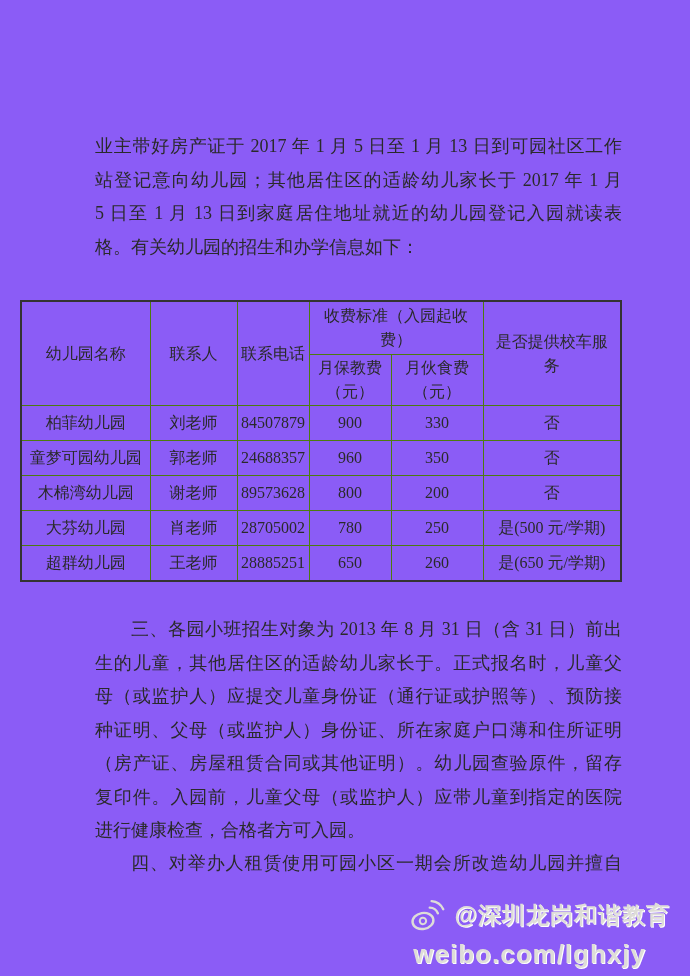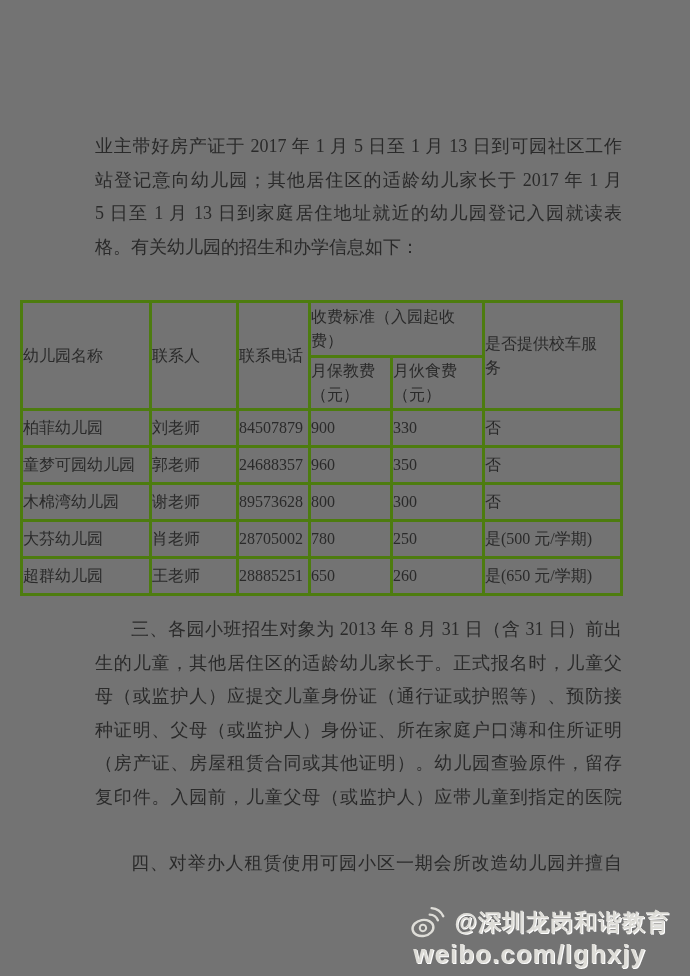--- a/index.html
+++ b/index.html
@@ -1,19 +1,19 @@
 <!DOCTYPE html>
 <html><head>
 <meta charset="utf-8">
 <style>
   html,body { margin:0; padding:0; }
   .page {
     position:relative;
     width:690px; height:976px;
-    background:#737373;
+    background:#8b5cf6;
     overflow:hidden;
     font-family:"Liberation Serif", serif;
     color:#2a2a2a;
   }
   
   .para {
     position:absolute;
     left:95px; width:527px;
     font-size:18px;
     line-height:33.5px;
@@ -36,23 +36,23 @@
     position:absolute;
     left:20px; top:300px;
     width:600px;
     border-collapse:collapse;
     table-layout:fixed;
     font-size:16px;
     color:#2a2a2a;
     border:2px solid #333;
   }
   .kg-table th, .kg-table td {
-    border:3px solid #4d7c0f;
+    border:1px solid #4d7c0f;
     font-weight:normal;
-    text-align:left;
+    text-align:center;
     vertical-align:middle;
     padding:0;
     line-height:24px;
     overflow:hidden;
   }
   .kg-table tr.hdr1 th { height:52px; }
   .kg-table tr.hdr2 th { height:50px; }
   .kg-table tr.row td  { height:34px; }
   .cellblock { display:inline-block; vertical-align:middle; }
   .w-group { width:152px; }
@@ -71,21 +71,21 @@
   }
   .wm-row {
     display:flex; align-items:center; justify-content:space-between;
     gap:8px;
     font-size:23px; font-weight:bold; letter-spacing:1px;
     line-height:26px;
   }
   .wm-icon { transform:rotate(-10deg); flex:0 0 auto; }
   .wm-url {
     font-size:26px; font-weight:bold; letter-spacing:1px;
-    margin-right:24px; margin-top:1px;
+    margin-right:24px; margin-top:8px;
     line-height:28px;
   }
 </style>
 </head>
 <body>
 
 <div class="page">
 
   <div class="para p-intro">
     <div class="line">业主带好房产证于 2017 年 1 月 5 日至 1 月 13 日到可园社区工作</div>
@@ -138,21 +138,21 @@
         <td>24688357</td>
         <td>960</td>
         <td>350</td>
         <td>否</td>
       </tr>
       <tr class="row">
         <td>木棉湾幼儿园</td>
         <td>谢老师</td>
         <td>89573628</td>
         <td>800</td>
-        <td>300</td>
+        <td>200</td>
         <td>否</td>
       </tr>
       <tr class="row">
         <td>大芬幼儿园</td>
         <td>肖老师</td>
         <td>28705002</td>
         <td>780</td>
         <td>250</td>
         <td>是(500 元/学期)</td>
       </tr>
@@ -167,20 +167,21 @@
     </tbody>
   </table>
 
   <div class="para p-three">
     <div class="line indent">三、各园小班招生对象为 2013 年 8 月 31 日（含 31 日）前出</div>
     <div class="line">生的儿童，其他居住区的适龄幼儿家长于。正式报名时，儿童父</div>
     <div class="line">母（或监护人）应提交儿童身份证（通行证或护照等）、预防接</div>
     <div class="line">种证明、父母（或监护人）身份证、所在家庭户口薄和住所证明</div>
     <div class="line">（房产证、房屋租赁合同或其他证明）。幼儿园查验原件，留存</div>
     <div class="line">复印件。入园前，儿童父母（或监护人）应带儿童到指定的医院</div>
+    <div class="line last">进行健康检查，合格者方可入园。</div>
   </div>
 
   <div class="para p-four">
     <div class="line indent">四、对举办人租赁使用可园小区一期会所改造幼儿园并擅自</div>
   </div>
 
   <div class="watermark">
     <div class="wm-row">
       <svg class="wm-icon" width="38" height="34" viewBox="0 0 38 34" fill="none">
         <ellipse cx="13" cy="22" rx="10.5" ry="8" stroke="#deddd8" stroke-width="2.4"></ellipse>

